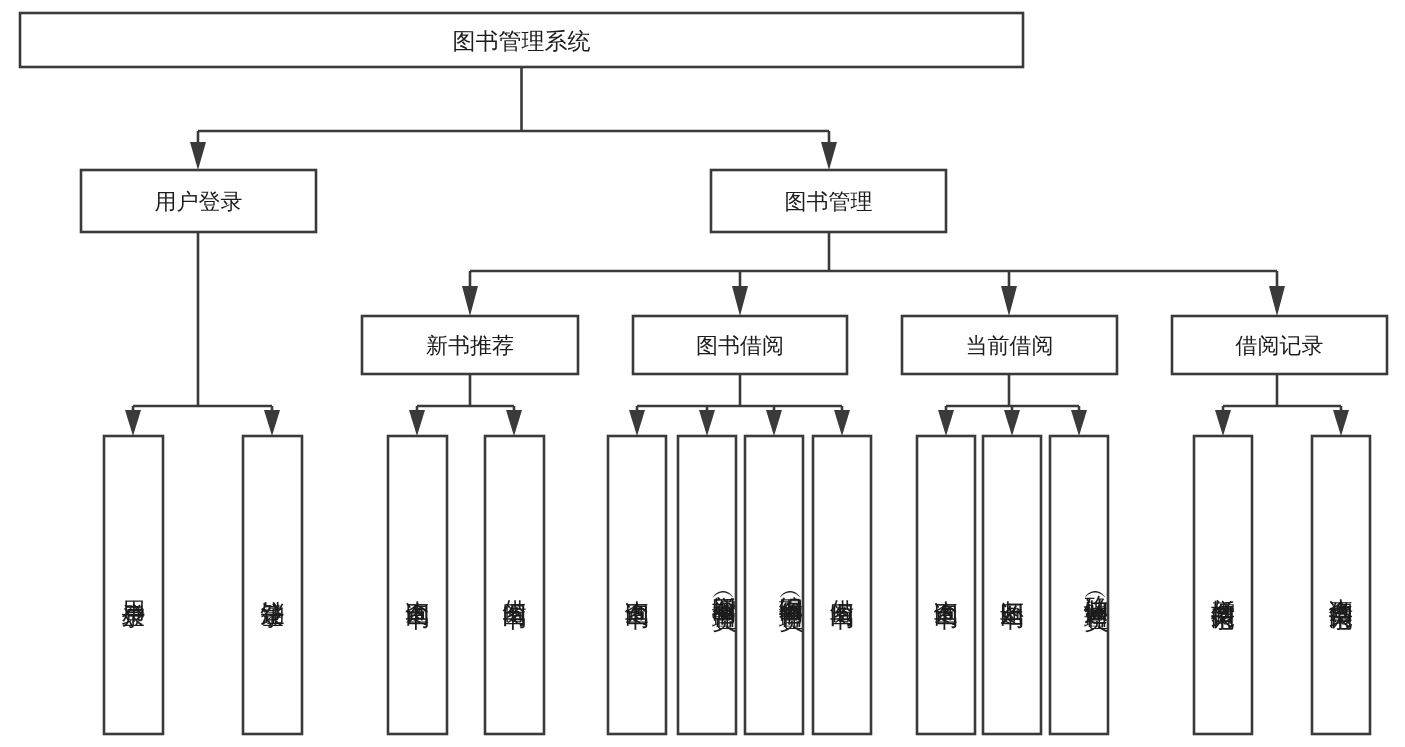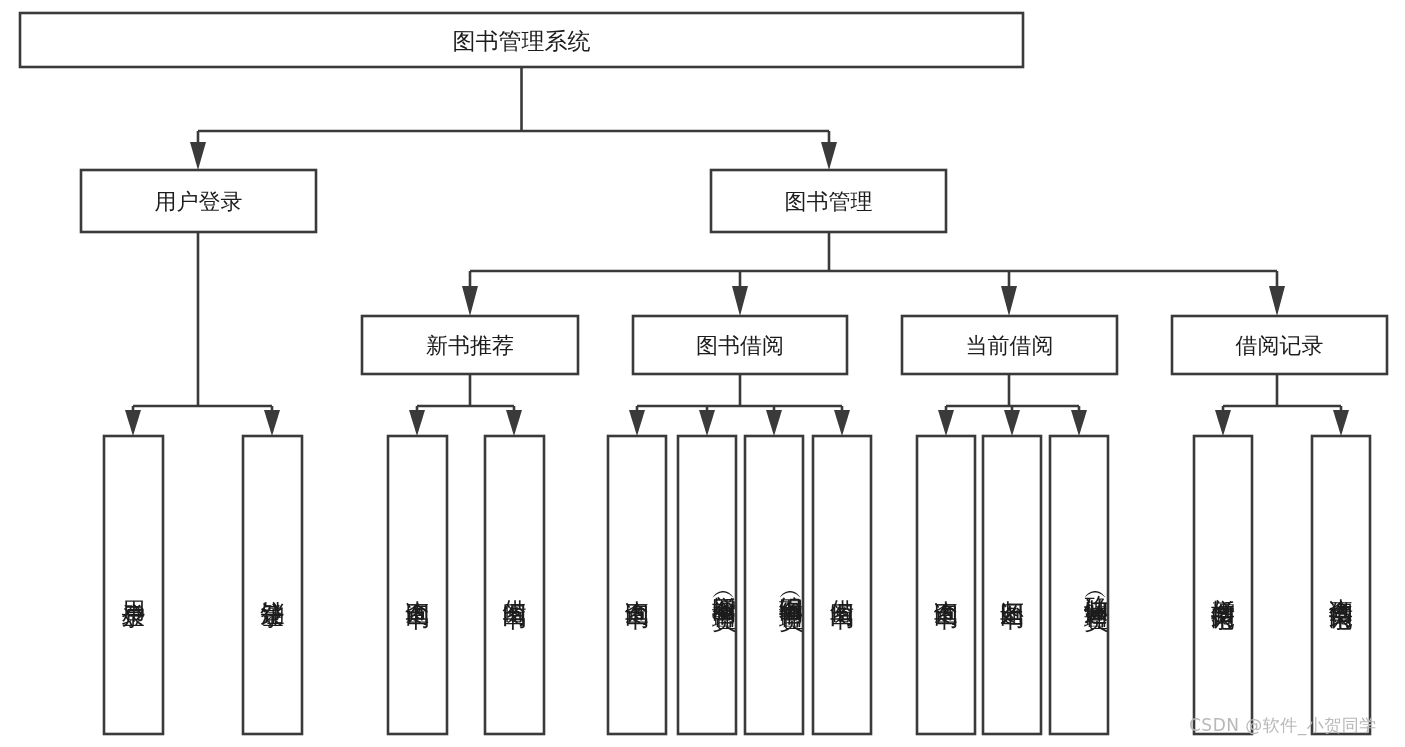--- a/index.html
+++ b/index.html
@@ -229,15 +229,14 @@
   <div class="vlabel" style="left:917px; top:436px; width:58px; height:298px; display:flex; align-items:center; justify-content:center;">查询图书</div>
 
   <div class="vlabel" style="left:983px; top:436px; width:58px; height:298px; display:flex; align-items:center; justify-content:center;">归还图书</div>
 
   <div class="vlabel" style="left:1050px; top:440px; width:58px; height:290px; display:flex; align-items:flex-start; justify-content:center;">确认归还（管理员）</div>
 
   <div class="vlabel" style="left:1194px; top:436px; width:58px; height:298px; display:flex; align-items:center; justify-content:center;">新增借阅记录</div>
 
   <div class="vlabel" style="left:1312px; top:436px; width:58px; height:298px; display:flex; align-items:center; justify-content:center;">查询借阅记录</div>
 
-  <div class="watermark">CSDN @软件_小贺同学</div>
 
 </div>
 
 </body></html>

